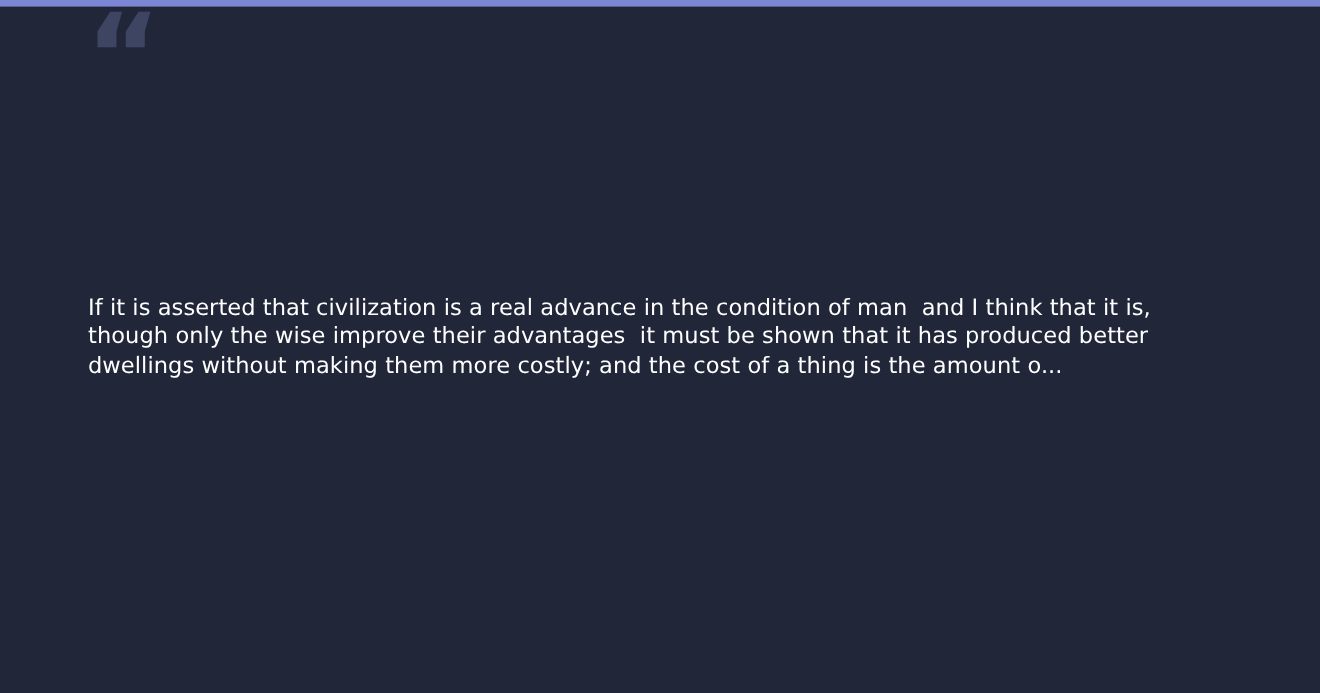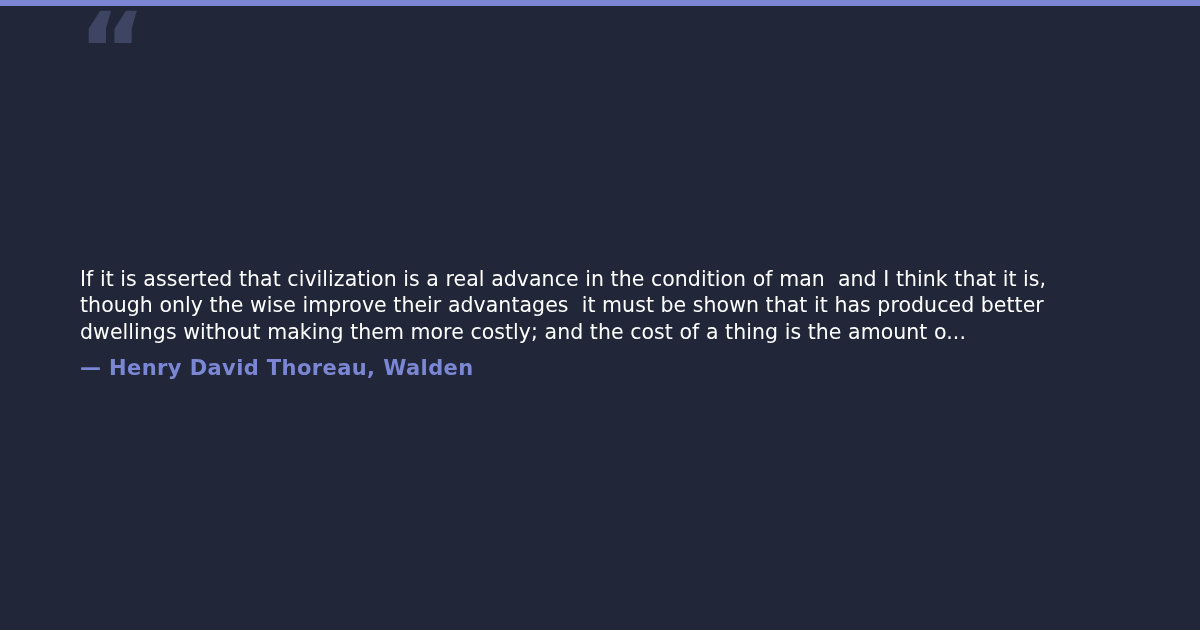--- a/index.html
+++ b/index.html
@@ -93,16 +93,15 @@
 <body>
 
 <div class="card">
 
   <div class="accent-bar"></div>
 
   <div class="quote-mark">“</div>
 
   <div class="quote-body">If it is asserted that civilization is a real advance in the condition of man  and I think that it is, though only the wise improve their advantages  it must be shown that it has produced better dwellings without making them more costly; and the cost of a thing is the amount o...</div>
 
-  <div class="attribution">— Henry David Thoreau, Walden</div>
 
 
 </div>
 
 </body></html>

